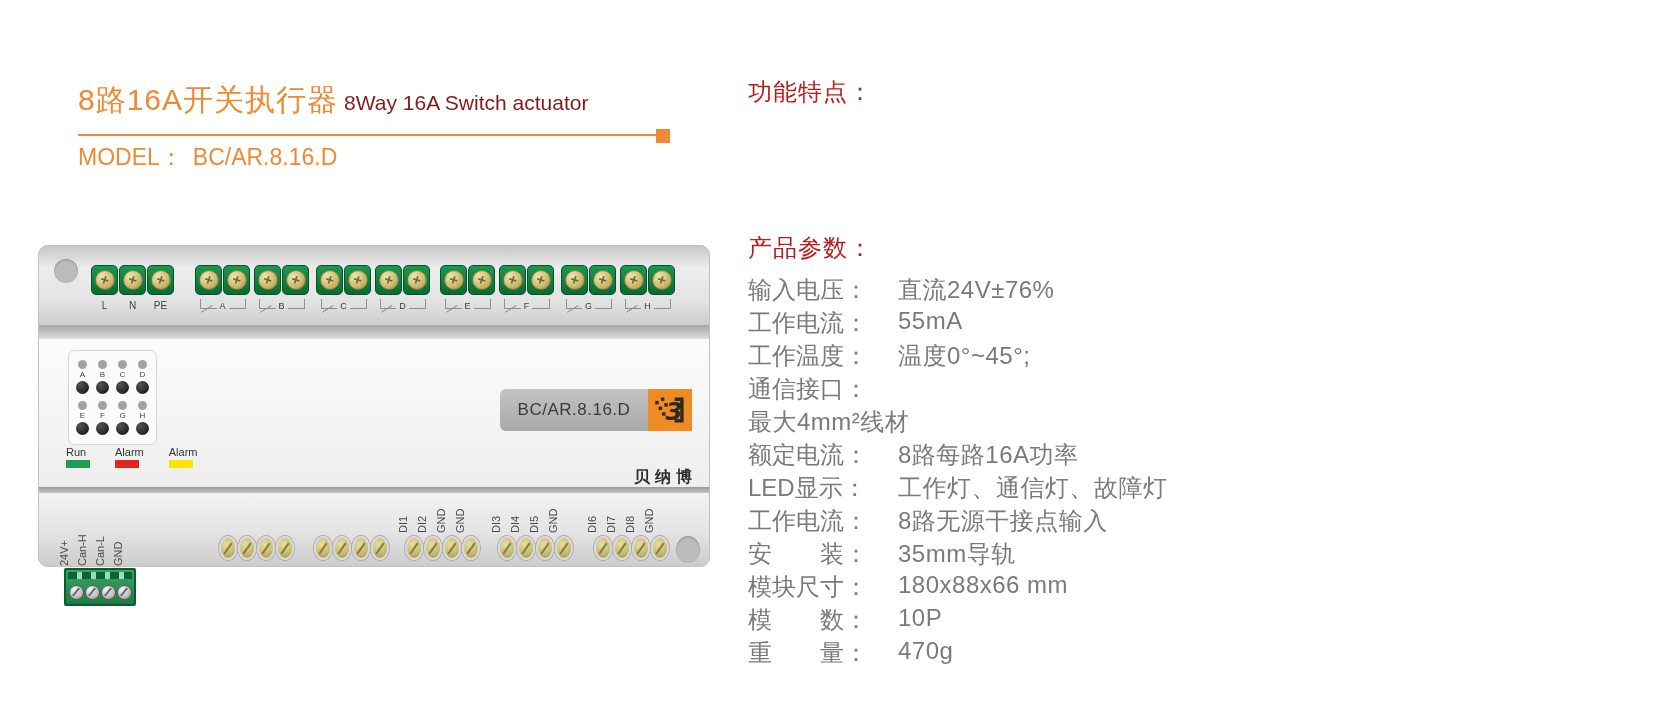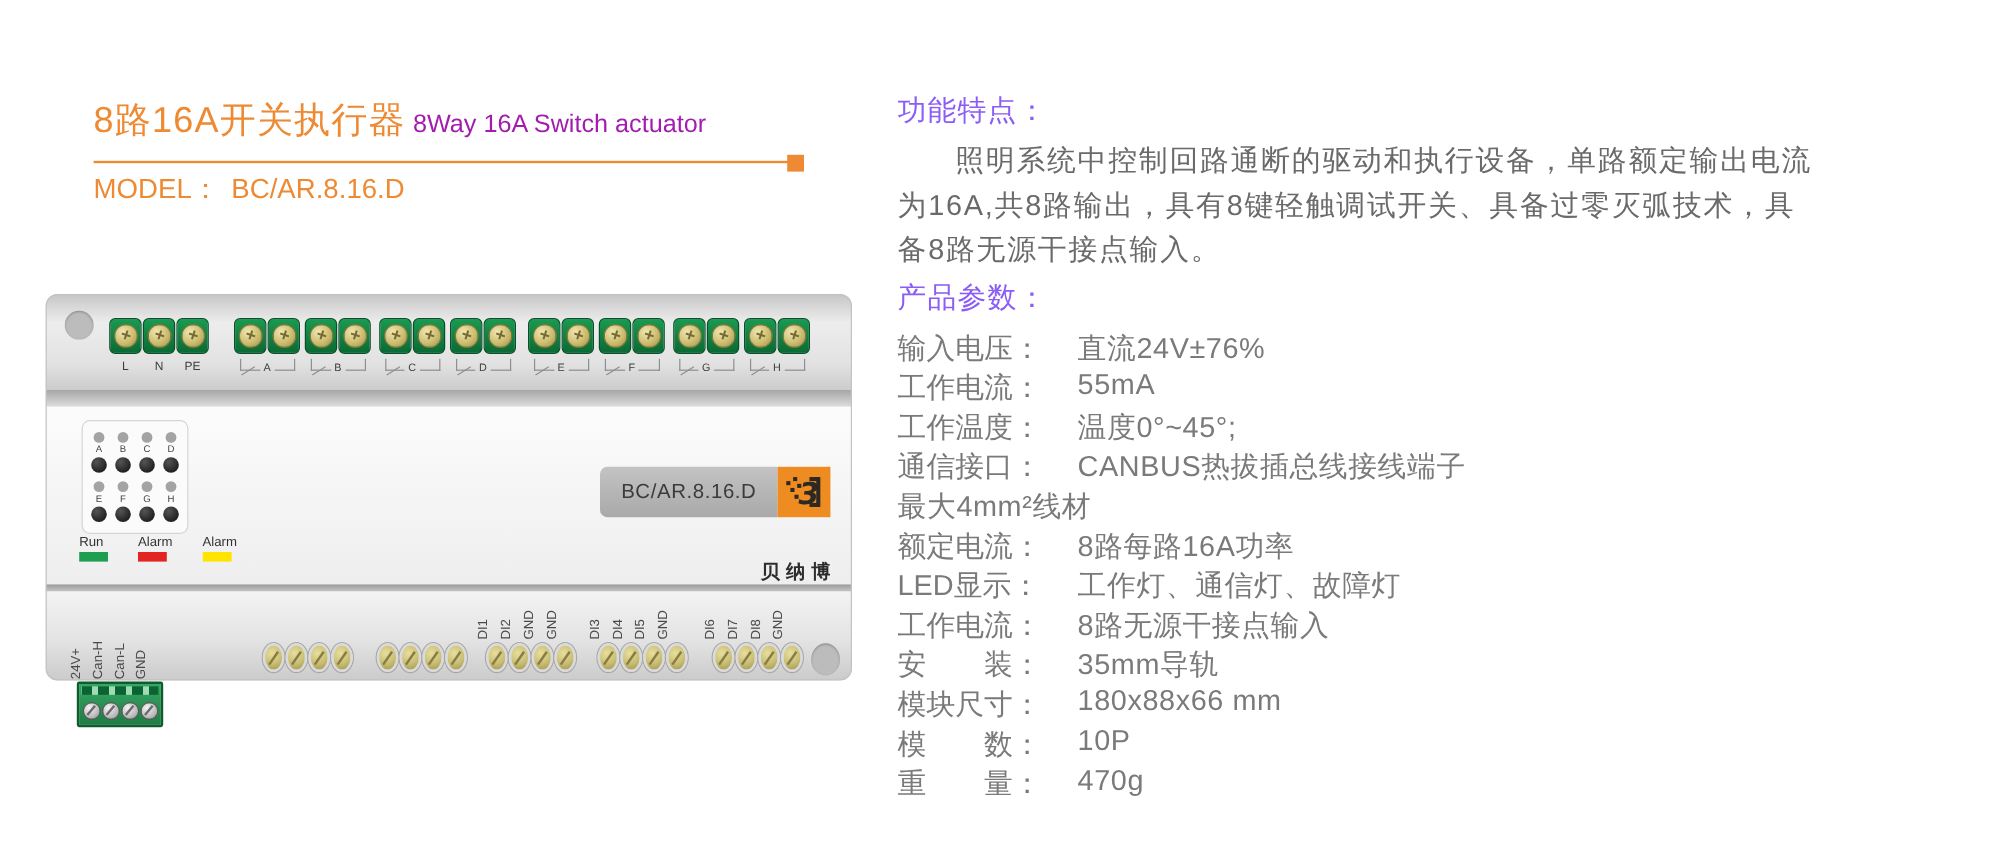--- a/index.html
+++ b/index.html
@@ -2,30 +2,30 @@
 <html><head>
 <meta charset="utf-8">
 <style>
   html,body{margin:0;padding:0;background:#fff;}
   .page{position:relative;width:1671px;height:707px;background:#ffffff;overflow:hidden;
         font-family:"Liberation Sans","DejaVu Sans",sans-serif;}
 
   
   .title-block{position:absolute;left:78px;top:80px;width:600px;}
   .title-cn{font-size:30px;color:#ed8a33;letter-spacing:1px;}
-  .title-en{font-size:21px;color:#a21caf;margin-left:6px;}
+  .title-en{font-size:21px;color:#7f1d1d;margin-left:6px;}
   .title-rule{position:absolute;left:0;top:49px;width:592px;height:14px;}
   .rule-line{position:absolute;left:0;top:5px;width:585px;height:2px;background:#ed8a33;}
   .rule-square{position:absolute;right:0;top:0;width:14px;height:14px;background:#ed8a33;}
   .model-line{position:absolute;left:0;top:62px;font-size:23px;color:#ed8a33;white-space:nowrap;}
   .model-line .mv{margin-left:10px;}
 
   
   .features{position:absolute;left:748px;top:76px;width:762px;}
-  .sec-heading{font-size:24px;color:#8b5cf6;font-weight:normal;margin:0;letter-spacing:1px;}
+  .sec-heading{font-size:24px;color:#b91c1c;font-weight:normal;margin:0;letter-spacing:1px;}
   .features-p{margin:8px 0 0;font-size:24px;color:#6a6a6a;line-height:37px;
               text-indent:2em;letter-spacing:1.5px;}
   .specs{position:absolute;left:748px;top:232px;width:780px;}
   .spec-rows{margin-top:10px;}
   .spec-row{display:flex;align-items:flex-start;height:33px;font-size:24px;color:#7a7a7a;}
   .spec-label{min-width:150px;white-space:pre;}
   .spec-value{letter-spacing:0.5px;}
 
   
   .device{position:absolute;left:38px;top:245px;width:672px;height:400px;}
@@ -454,42 +454,40 @@
     <div class="green-block">
       <span class="gscrew"></span>
       <span class="gscrew"></span>
       <span class="gscrew"></span>
       <span class="gscrew"></span>
     </div>
   </div>
 
   <div class="features">
     <h3 class="sec-heading">功能特点：</h3>
-    <p class="features-p">照明系统中控制回路通断的驱动和执行设备，单路额定输出电流为16A,共8路输出，具有8键轻触调试开关、具备过零灭弧技术，具备8路无源干接点输入。</p>
   </div>
 
   <div class="specs">
     <h3 class="sec-heading">产品参数：</h3>
     <div class="spec-rows">
 
     <div class="spec-row">
         <span class="spec-label">输入电压：</span>
         <span class="spec-value">直流24V±76%</span>
       </div>
         <div class="spec-row">
         <span class="spec-label">工作电流：</span>
         <span class="spec-value">55mA</span>
       </div>
         <div class="spec-row">
         <span class="spec-label">工作温度：</span>
         <span class="spec-value">温度0°~45°;</span>
       </div>
         <div class="spec-row">
         <span class="spec-label">通信接口：</span>
-        <span class="spec-value">CANBUS热拔插总线接线端子</span>
       </div>
         <div class="spec-row">
         <span class="spec-value">最大4mm²线材</span>
       </div>
         <div class="spec-row">
         <span class="spec-label">额定电流：</span>
         <span class="spec-value">8路每路16A功率</span>
       </div>
         <div class="spec-row">
         <span class="spec-label">LED显示：</span>

